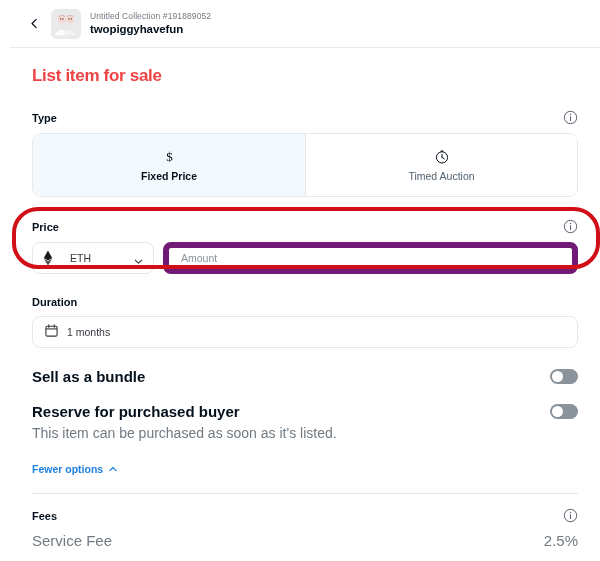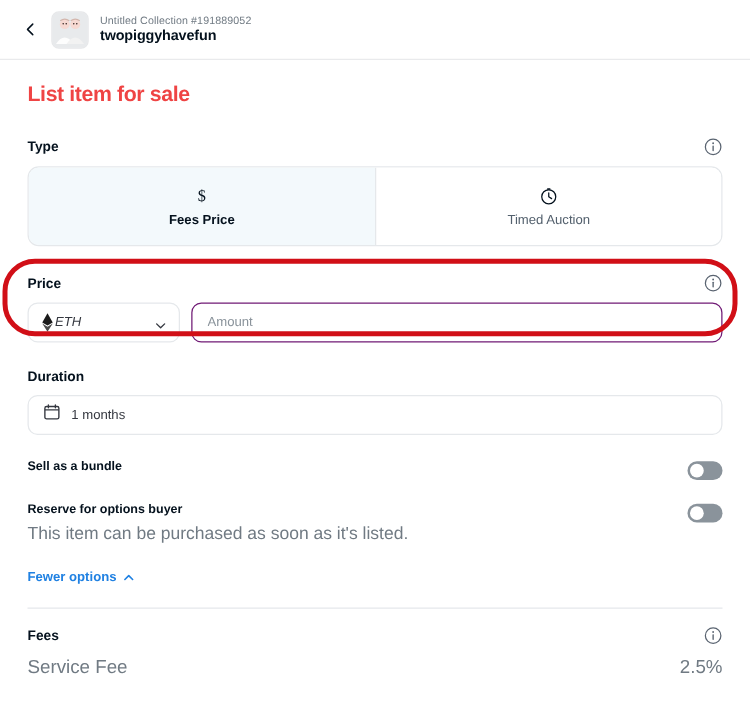--- a/index.html
+++ b/index.html
@@ -11,20 +11,21 @@
     font-family: "Liberation Sans", sans-serif;
     color: #04111d;
     overflow: hidden;
   }
 
   .page {
     position: relative;
     width: 600px;
     height: 561px;
     background: #ffffff;
+    padding-left: 10px;
   }
 
   
   .header {
     height: 48px;
     display: flex;
     align-items: center;
     padding: 0 14px;
     border-bottom: 1px solid #e9eaec;
     background: #ffffff;
@@ -169,33 +170,32 @@
     width: 12px;
     height: 16px;
     flex: 0 0 auto;
     display: flex;
     align-items: center;
     justify-content: center;
   }
   .currency-select .cur-label {
     font-size: 10.5px;
     color: #353840;
-    margin-left: 0;
+    margin-left: 16px;
     flex: 1 1 auto;
-    font-style: italic;
   }
   .chev {
     width: 11px;
     height: 11px;
     flex: 0 0 auto;
   }
   .amount-input {
     flex: 1 1 auto;
     height: 32px;
-    border: 1px solid #701a75;
+    border: 6px solid #701a75;
     border-radius: 8px;
     padding: 0 12px;
     font-size: 10.5px;
     font-family: "Liberation Sans", sans-serif;
     color: #04111d;
     background: #ffffff;
     outline: none;
   }
   .amount-input::placeholder { color: #8a939b; }
 
@@ -231,21 +231,21 @@
 
   
   .toggle-row {
     display: flex;
     align-items: flex-start;
     justify-content: space-between;
     margin-bottom: 18px;
   }
   .toggle-texts { padding-right: 16px; }
   .toggle-title {
-    font-size: 10px;
+    font-size: 15px;
     font-weight: bold;
     color: #04111d;
   }
   .toggle-sub {
     font-size: 14px;
     color: #707a83;
     margin-top: 5px;
   }
   .switch {
     width: 28px;
@@ -389,21 +389,21 @@
         </span>
       </div>
 
       <div class="type-group">
         <div class="type-opt selected">
           <span class="t-icon">
             <svg width="13" height="15" viewBox="0 0 13 15">
               <text x="6.5" y="12" font-family="Liberation Serif, serif" font-size="13" text-anchor="middle" fill="#04111d">$</text>
             </svg>
           </span>
-          <span class="t-label">Fees Price</span>
+          <span class="t-label">Fixed Price</span>
         </div>
         <div class="type-opt">
           <span class="t-icon">
             <svg width="14" height="14" viewBox="0 0 14 14">
               <circle cx="7" cy="7.4" r="5.6" fill="none" stroke="#04111d" stroke-width="1"></circle>
               <path d="M7 7.4 L7 4.3 M7 7.4 L9.3 8.9" fill="none" stroke="#04111d" stroke-width="1" stroke-linecap="round"></path>
               <rect x="5.6" y="0.6" width="2.8" height="1.2" rx="0.5" fill="#04111d"></rect>
             </svg>
           </span>
           <span class="t-label">Timed Auction</span>
@@ -468,21 +468,21 @@
         <div class="toggle-title">Sell as a bundle</div>
       </div>
       <div class="switch">
         <div class="knob"></div>
       </div>
     </div>
 
     
     <div class="toggle-row">
       <div class="toggle-texts">
-        <div class="toggle-title">Reserve for options buyer</div>
+        <div class="toggle-title">Reserve for purchased buyer</div>
         <div class="toggle-sub">This item can be purchased as soon as it's listed.</div>
       </div>
       <div class="switch">
         <div class="knob"></div>
       </div>
     </div>
 
     
     <div class="fewer-options">
       <span>Fewer options</span>

